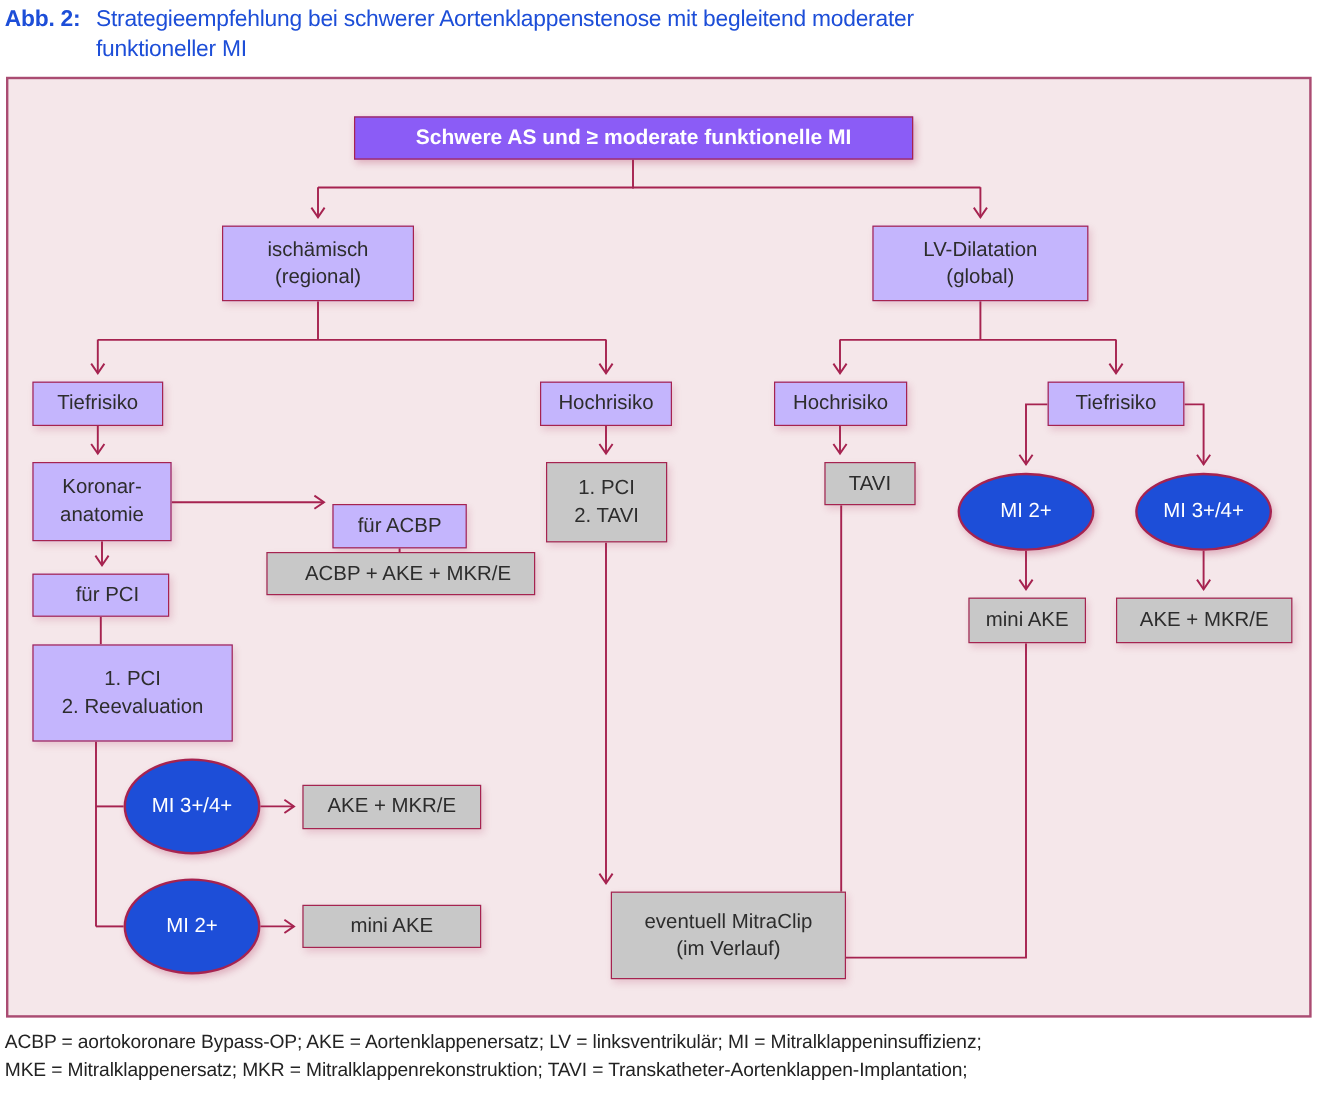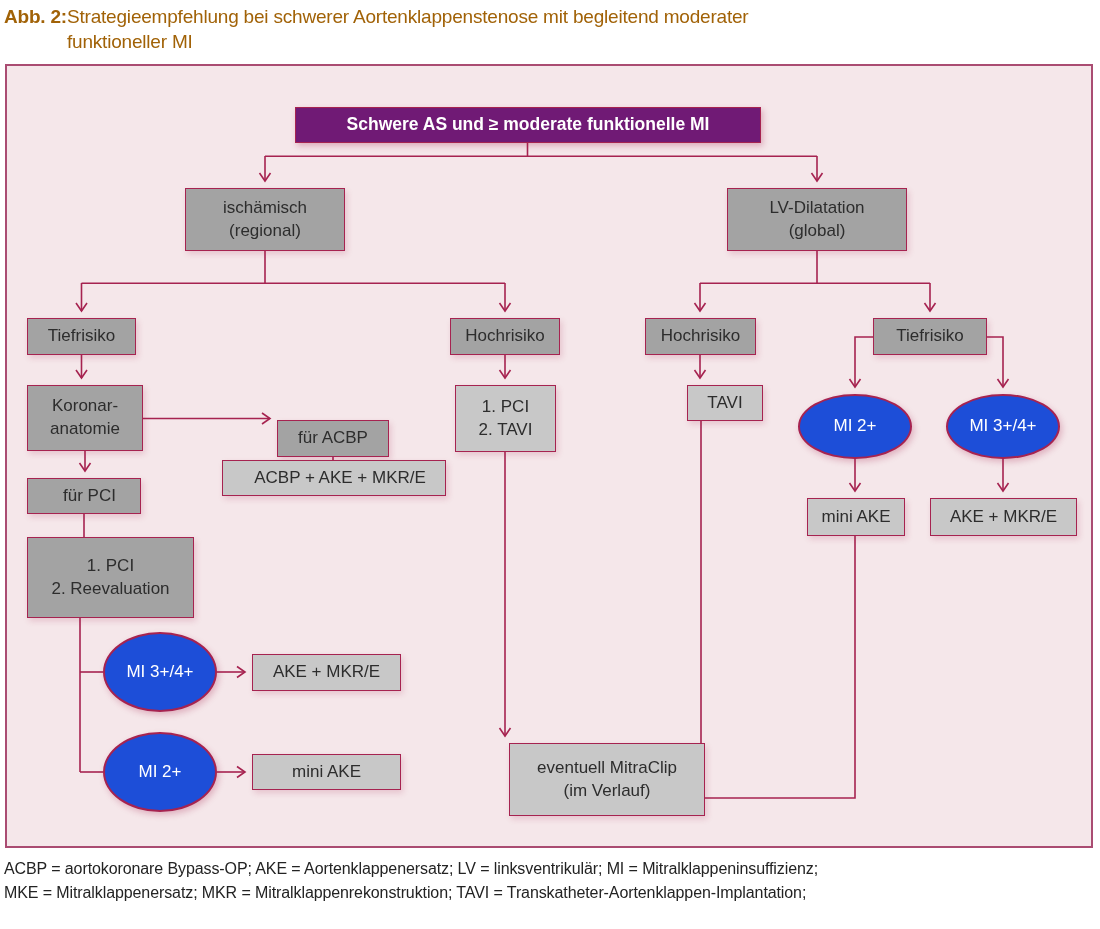--- a/index.html
+++ b/index.html
@@ -1,38 +1,38 @@
 <!DOCTYPE html>
 <html><head>
 <meta charset="utf-8">
 <style>
   html,body{margin:0;padding:0;background:#ffffff;}
   .page{
     position:relative;width:1100px;height:929px;background:#ffffff;
     font-family:"Liberation Sans",sans-serif;color:#2b2b2b;overflow:hidden;
   }
   .fig-title{
-    position:absolute;left:4px;top:4px;display:flex;gap:0;
-    font-size:19px;line-height:25px;color:#a16207;letter-spacing:-0.2px;
+    position:absolute;left:4px;top:4px;display:flex;gap:13px;
+    font-size:19px;line-height:25px;color:#1d4ed8;letter-spacing:-0.2px;
   }
   .fig-title .fig-label{font-weight:bold;white-space:nowrap;}
   .fig-title .fig-lines span{display:block;}
   .panel{
     position:absolute;left:5px;top:64px;width:1088px;height:784px;
     background:#f5e7ea;border:2px solid #aa4c72;box-sizing:border-box;
   }
   svg.wires{position:absolute;left:0;top:0;width:1100px;height:929px;pointer-events:none;}
   .node{
     position:absolute;box-sizing:border-box;display:flex;align-items:center;justify-content:center;
     text-align:center;white-space:pre-line;font-size:17px;line-height:1.35;color:#2d2d2d;
     border:1.5px solid #a62350;box-shadow:2px 3px 6px rgba(166,35,80,0.18);
   }
-  .node.white{background:#a3a3a3;}
+  .node.white{background:#c4b5fd;}
   .node.gray{background:#c8c8c8;}
-  .node.accent{background:#701a75;color:#ffffff;font-weight:bold;font-size:17.5px;box-shadow:2px 3px 6px rgba(166,35,80,0.3);margin-top:10px;}
+  .node.accent{background:#8b5cf6;color:#ffffff;font-weight:bold;font-size:17.5px;box-shadow:2px 3px 6px rgba(166,35,80,0.3);}
   .node.oval{background:#1d4ed8;color:#ffffff;border:2px solid #a62350;border-radius:50%;box-shadow:2px 3px 6px rgba(166,35,80,0.28);}
   .footer{
     position:absolute;left:4px;top:857px;font-size:16px;line-height:23.5px;color:#232323;letter-spacing:-0.1px;
   }
   .footer span{display:block;}
 </style>
 </head>
 <body>
 
 <div class="page">

